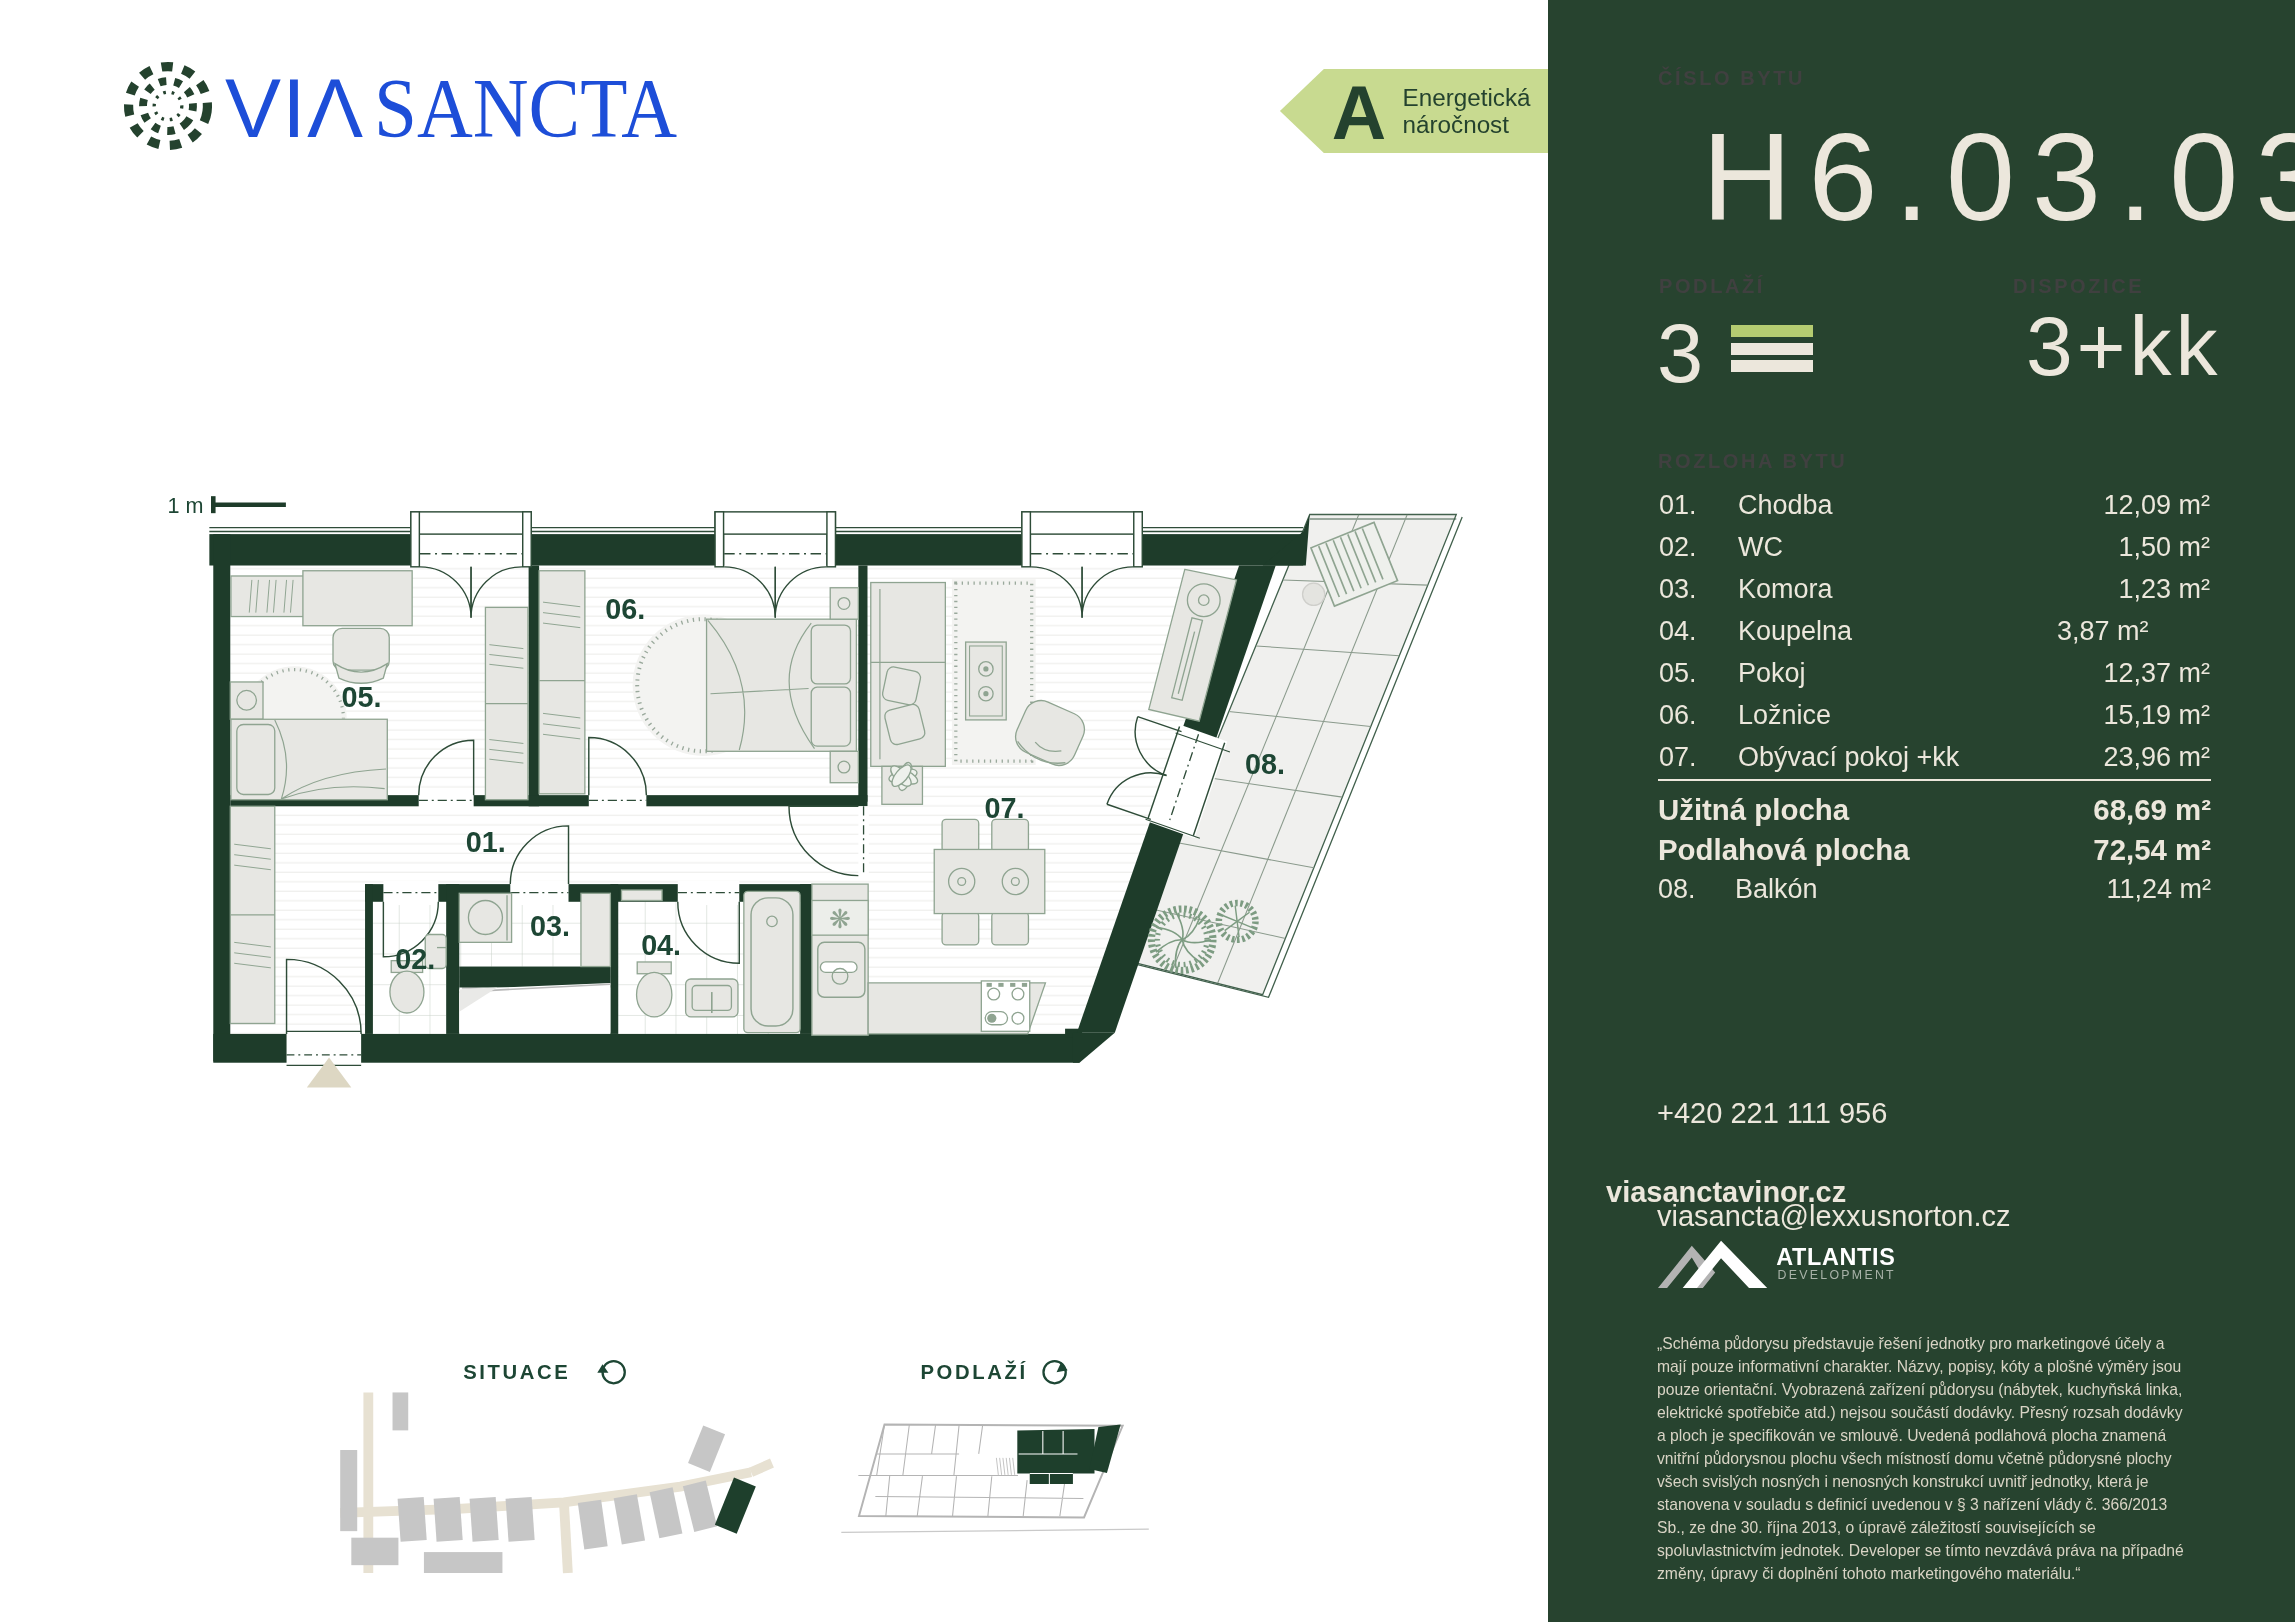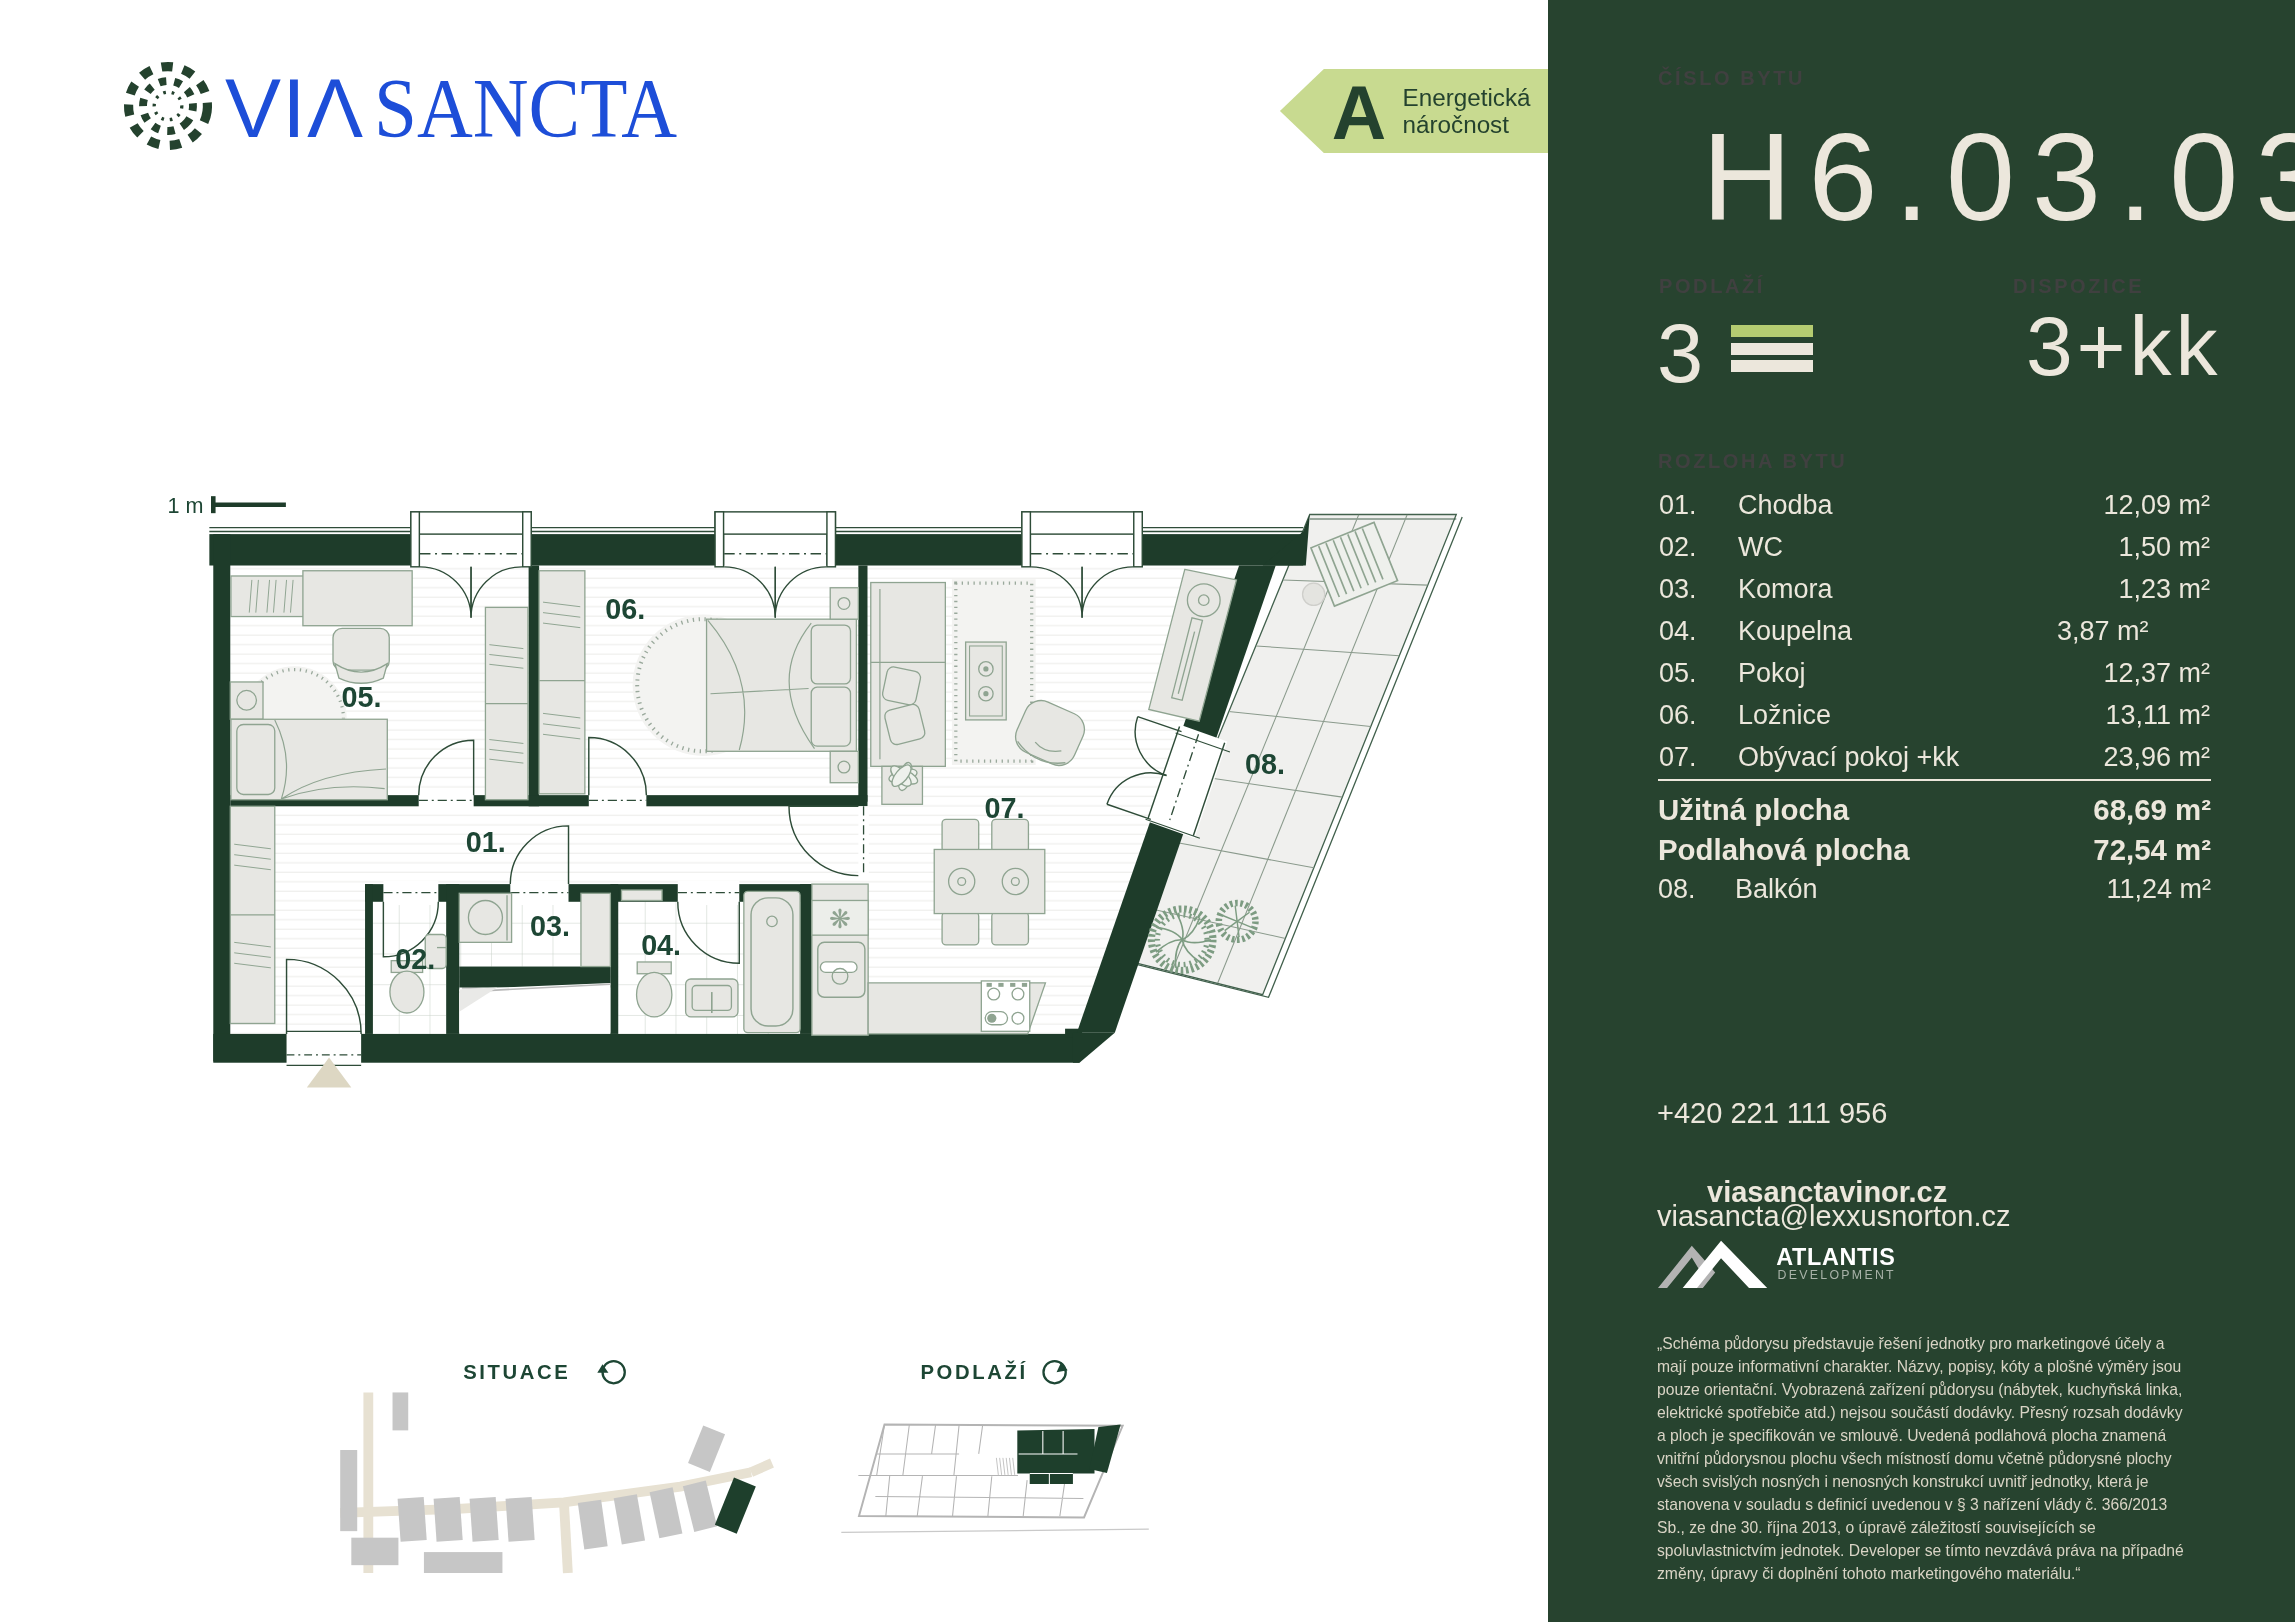--- a/index.html
+++ b/index.html
@@ -55,21 +55,21 @@
           <td style="text-align:left;">3,87 m²</td>
         </tr>
 <tr>
           <td>05.</td>
           <td>Pokoj</td>
           <td style="text-align:right;">12,37 m²</td>
         </tr>
 <tr>
           <td>06.</td>
           <td>Ložnice</td>
-          <td style="text-align:right;">13,11 m²</td>
+          <td style="text-align:right;">15,19 m²</td>
         </tr>
 <tr>
           <td>07.</td>
           <td>Obývací pokoj +kk</td>
           <td style="text-align:right;">23,96 m²</td>
         </tr>
 </tbody>
     </table>
 </div>
 
@@ -78,21 +78,21 @@
 <div class="abs crm" style="left:1658px;top:793px;width:553px;font-size:29.4px;font-weight:bold;">Užitná plocha<span style="float:right;">68,69 m²</span></div>
 
 <div class="abs crm" style="left:1658px;top:833px;width:553px;font-size:29.4px;font-weight:bold;">Podlahová plocha<span style="float:right;">72,54 m²</span></div>
 
 <div class="abs crm" style="left:1658px;top:874px;width:553px;font-size:27px;"><span style="display:inline-block;width:77px;">08.</span>Balkón<span style="float:right;">11,24 m²</span></div>
 
 <div class="abs crm" style="left:1657px;top:1097px;font-size:29px;">+420 221 111 956</div>
 
 <div class="abs crm" style="left:1657px;top:1200px;font-size:29px;">viasancta@lexxusnorton.cz</div>
 
-<div class="abs crm" style="left:1707px;top:1176px;font-size:29px;font-weight:bold;">viasanctavinor.cz</div>
+<div class="abs crm" style="left:1606px;top:1176px;font-size:29px;font-weight:bold;">viasanctavinor.cz</div>
 
 <svg class="abs" style="left:1657px;top:1240px;" width="275" height="52" viewBox="0 0 420 80">
 
   <g>
     <polygon points="0,74 52,9 88,50 69,74 47,74 66,50 52,27 14,74" fill="#b3b3b3"></polygon>
     <polygon points="38,74 97,1 168,74 140,74 97,28 60,74" fill="#ffffff"></polygon>
   </g>
 
   <text x="182" y="38" font-family="Liberation Sans, sans-serif" font-size="36" font-weight="bold" letter-spacing="1" fill="#ffffff">ATLANTIS</text>
 

